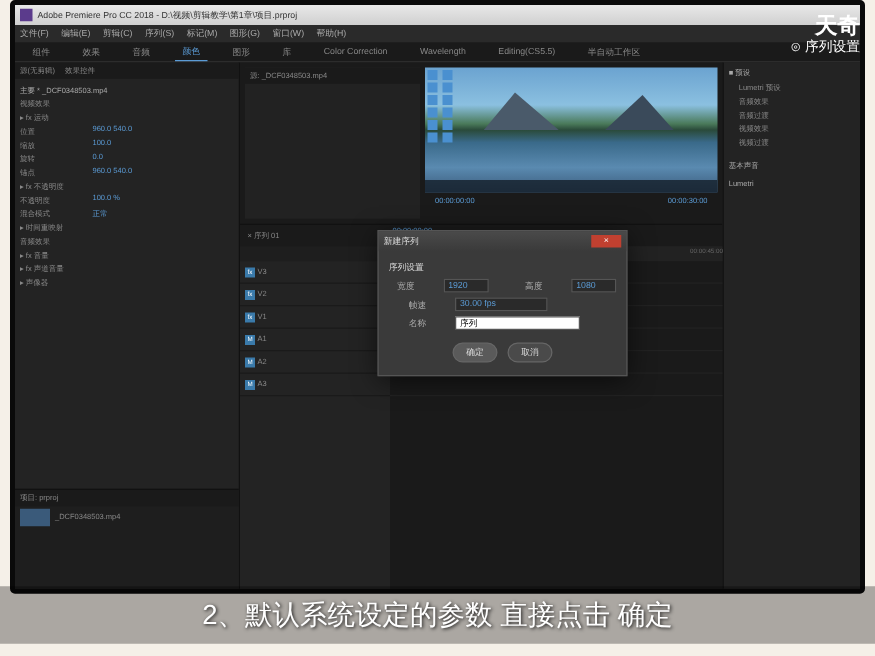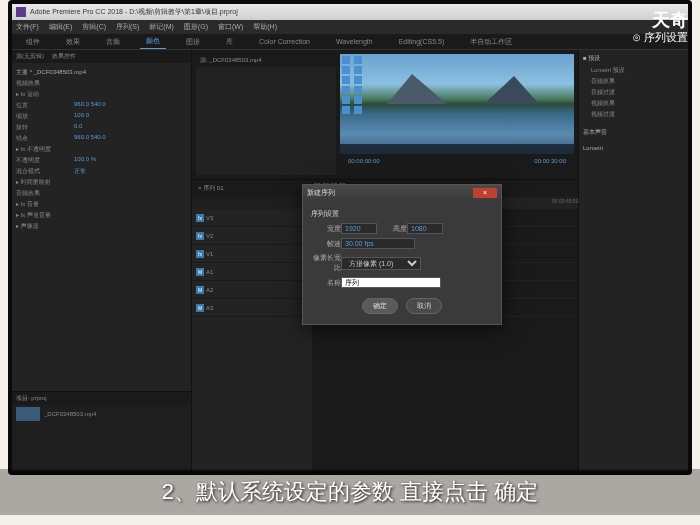--- a/index.html
+++ b/index.html
@@ -54,21 +54,21 @@
 .clip.audio{background:#3a6a4a;border-color:#5a8a6a}
 .right-panel{width:110px;background:#232323;border-left:1px solid #111;font-size:6px;color:#888;padding:4px}
 .rp-section{margin-bottom:8px}
 .rp-title{color:#aaa;margin-bottom:2px}
 .rp-item{padding:1px 0;padding-left:8px}
 .dialog{position:absolute;top:180px;left:290px;width:200px;background:#3a3a3a;border:1px solid #555;box-shadow:0 4px 20px rgba(0,0,0,0.6);z-index:50}
 .dialog-titlebar{height:16px;background:linear-gradient(#4a4a4a,#3a3a3a);display:flex;justify-content:space-between;align-items:center;padding:0 4px;font-size:7px;color:#ddd}
 .dlg-close{width:24px;height:10px;background:#c04030;color:#fff;font-size:7px;text-align:center;line-height:10px}
 .dialog-body{padding:8px;font-size:7px;color:#ccc}
 .dlg-group-title{margin-bottom:4px;color:#ddd}
-.dlg-row{display:flex;align-items:center;gap:0;margin-bottom:4px}
+.dlg-row{display:flex;align-items:center;gap:23px;margin-bottom:4px}
 .dlg-label{width:30px;text-align:right;color:#aaa}
 .dlg-input{background:#2a2a2a;border:1px solid #555;color:#5b9bd5;padding:1px 3px;width:36px;font-size:7px}
 .dlg-input.name{width:100px;background:#fff;color:#000}
 .dlg-select{background:#2a2a2a;border:1px solid #555;color:#ccc;padding:1px 3px;width:80px;font-size:7px}
 .dlg-buttons{display:flex;justify-content:center;gap:8px;padding:6px 0 2px}
 .dlg-btn{background:#4a4a4a;border:1px solid #666;color:#ddd;padding:2px 10px;border-radius:8px;font-size:7px;cursor:pointer}
 .dlg-btn.primary{background:#5a5a5a}
 .subtitle{position:absolute;bottom:10px;left:0;right:0;text-align:center;color:#fff;font-size:22px;font-weight:500;text-shadow:1px 1px 3px rgba(0,0,0,0.9);z-index:200;background:rgba(0,0,0,0.3);padding:8px 0}
 </style>
 </head>
@@ -293,24 +293,20 @@
         <span class="dlg-label">宽度</span>
         <input class="dlg-input" value="1920" style="">
         <span class="dlg-label">高度</span>
         <input class="dlg-input" value="1080" style="">
       </div>
       <div class="dlg-row">
         <span class="dlg-label">帧速</span>
         <input class="dlg-input" style="width: 74px;" value="30.00 fps">
       </div>
       <div class="dlg-row">
-        <span class="dlg-label">像素长宽比</span>
-        <select class="dlg-select"><option>方形像素 (1.0)</option></select>
-      </div>
-      <div class="dlg-row">
         <span class="dlg-label">名称</span>
         <input class="dlg-input name" value="序列" style="">
       </div>
       <div class="dlg-buttons">
         <button class="dlg-btn primary">确定</button>
         <button class="dlg-btn">取消</button>
       </div>
     </div>
   </div>
 

